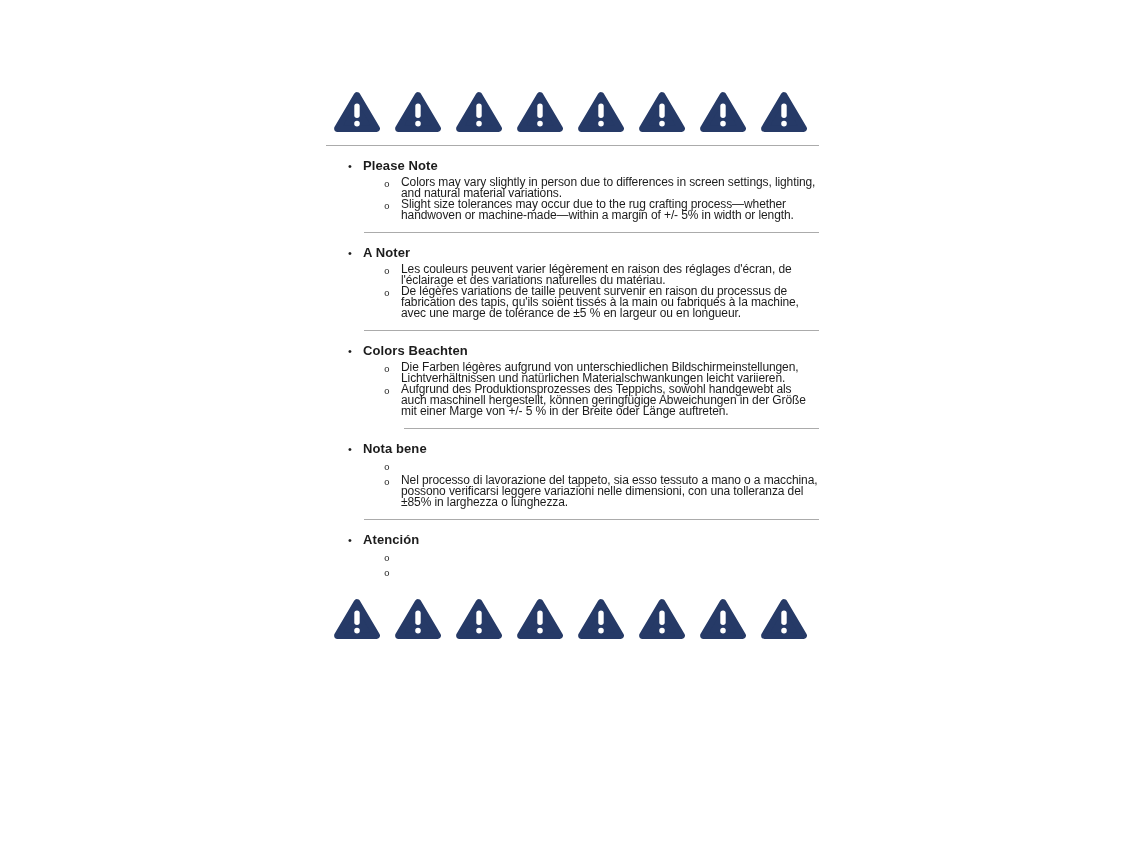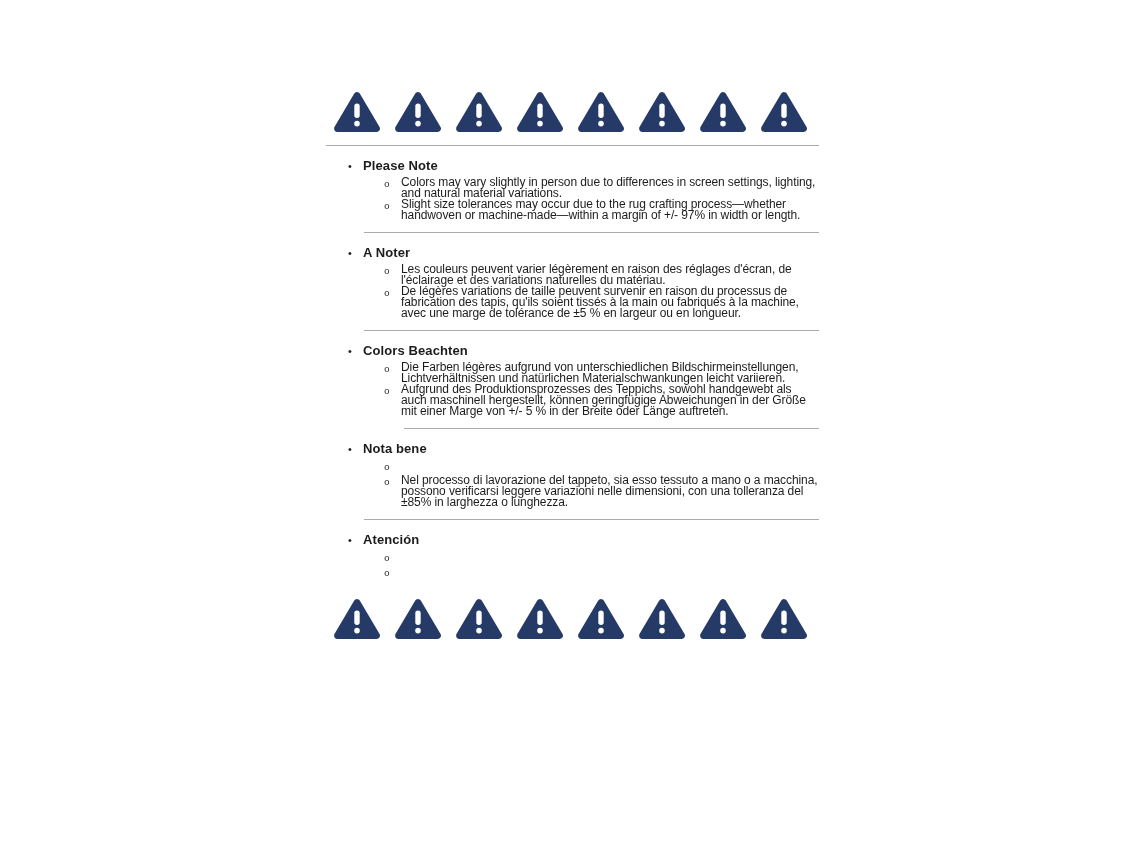--- a/index.html
+++ b/index.html
@@ -153,21 +153,21 @@
       <div class="heading-row">
         <span class="lvl1-marker">•</span>
         <span class="heading">Please Note</span>
       </div>
       <div class="sub">
         <span class="lvl2-marker">o</span>
         <p class="sub-text">Colors may vary slightly in person due to differences in screen settings, lighting, and natural material variations.</p>
       </div>
       <div class="sub">
         <span class="lvl2-marker">o</span>
-        <p class="sub-text">Slight size tolerances may occur due to the rug crafting process—whether handwoven or machine-made—within a margin of +/- 97% in width or length.</p>
+        <p class="sub-text">Slight size tolerances may occur due to the rug crafting process—whether handwoven or machine-made—within a margin of +/- 5% in width or length.</p>
       </div>
     </div>
     <hr class="divider indent-a">
 
     <div class="section">
       <div class="heading-row">
         <span class="lvl1-marker">•</span>
         <span class="heading">A Noter</span>
       </div>
       <div class="sub">

